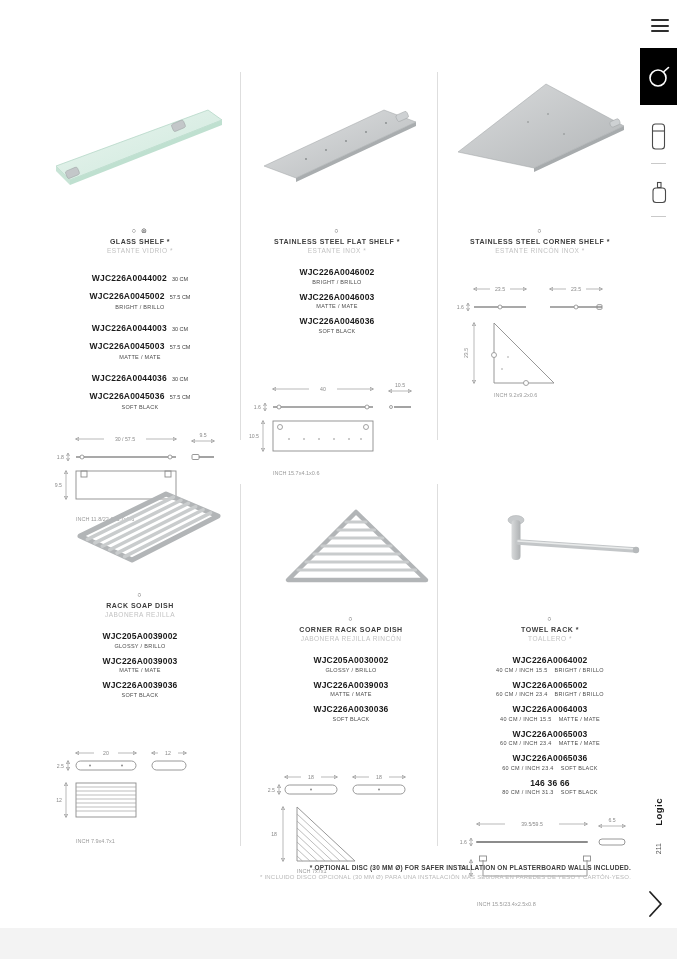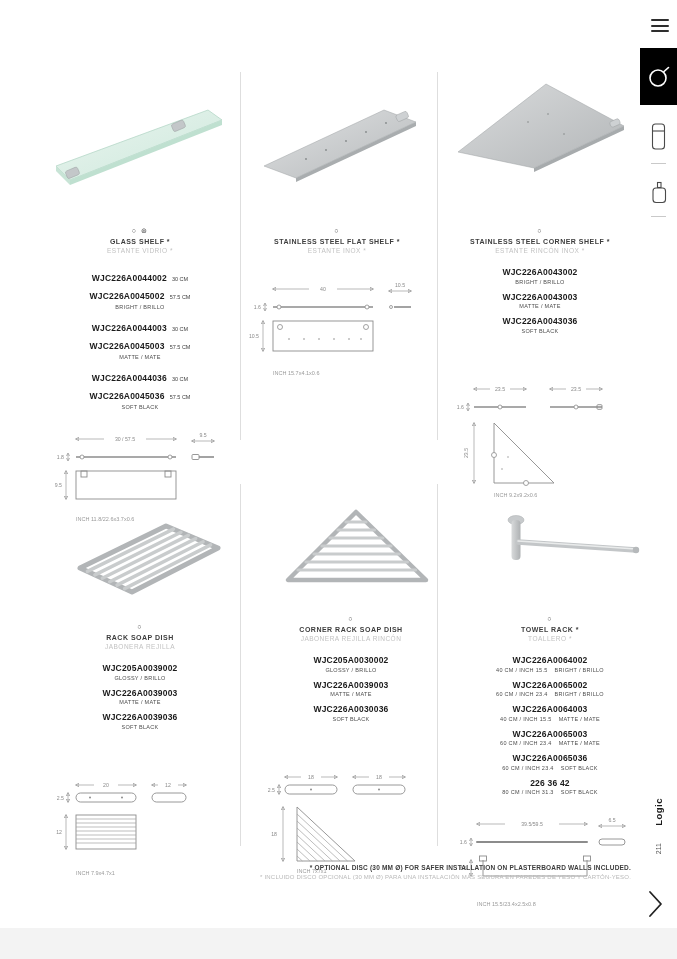--- a/index.html
+++ b/index.html
@@ -2,21 +2,21 @@
 <html><head>
 <meta charset="utf-8">
 <style>
   html,body{margin:0;padding:0}
   body{width:677px;height:959px;position:relative;background:#fff;
        font-family:"Liberation Sans",sans-serif;overflow:hidden;color:#222}
   .card{position:absolute;display:flex;flex-direction:column;align-items:center;text-align:center}
   #card1{left:36px;top:66px;width:208px}
   #card2{left:246px;top:66px;width:182px}
   #card3{left:442px;top:66px;width:196px}
-  #card4{left:36px;top:494px;width:208px}
+  #card4{left:36px;top:462px;width:208px}
   #card5{left:260px;top:486px;width:182px}
   #card6{left:452px;top:486px;width:196px}
   .sym{font-size:7px;color:#4a4a4a;letter-spacing:1.5px;height:9px;line-height:9px}
   .title{font-size:7px;font-weight:bold;color:#3d3d3d;letter-spacing:.5px;margin-top:3px}
   .sub{font-size:6.5px;color:#c2c2c2;letter-spacing:.5px;margin-top:2px;margin-bottom:13px}
   .vgs{display:flex;flex-direction:column;align-items:center}
   .vgs.tall{min-height:100px}
   .vg{margin-bottom:7px}
   .code{font-size:8.5px;font-weight:bold;color:#1a1a1a;letter-spacing:.2px;line-height:10.5px}
   .sz{font-size:5.5px;font-weight:normal;color:#3d3d3d;margin-left:5px}
@@ -135,20 +135,34 @@
     <circle cx="60" cy="93" r="0.9" fill="#84888a"></circle>
       <circle cx="80" cy="84" r="0.9" fill="#84888a"></circle>
     <circle cx="100" cy="75" r="0.9" fill="#84888a"></circle>
       <circle cx="120" cy="66" r="0.9" fill="#84888a"></circle>
     <circle cx="140" cy="57" r="0.9" fill="#84888a"></circle>
     <rect x="150" y="47" width="12" height="7" rx="2" transform="rotate(-24 156 50)" fill="#ced1d3" stroke="#9fa3a5" stroke-width="0.5"></rect>
   </svg>
   <div class="sym">○</div>
   <div class="title">STAINLESS STEEL FLAT SHELF *</div>
   <div class="sub">ESTANTE INOX *</div>
+  <div class="vgs tall">
+    <div class="vg">
+        <div class="code">WJC226A0046002</div>
+        <div class="fin">BRIGHT / BRILLO</div>
+      </div>
+    <div class="vg">
+        <div class="code">WJC226A0046003</div>
+        <div class="fin">MATTE / MATE</div>
+      </div>
+    <div class="vg">
+        <div class="code">WJC226A0046036</div>
+        <div class="fin">SOFT BLACK</div>
+      </div>
+  </div>
   <svg class="diag" width="176" height="104" viewBox="0 0 176 104">
     <defs>
         <marker id="m2" markerWidth="5" markerHeight="5" refX="4.2" refY="2.5" orient="auto-start-reverse">
       <path d="M0,0L5,2.5L0,5Z" fill="#8f8f8f" stroke="none"></path>
         </marker>
       </defs>
     <line x1="24" y1="12" x2="60" y2="12" marker-start="url(#m2)"></line>
     <text x="74" y="14" text-anchor="middle">40</text>
     <line x1="88" y1="12" x2="124" y2="12" marker-end="url(#m2)"></line>
     <text x="151" y="10" text-anchor="middle">10.5</text>
@@ -186,34 +200,20 @@
     <polygon points="16,86 104,18 182,60 92,102" fill="url(#gs3)" stroke="#9fa3a5" stroke-width="0.5"></polygon>
     <polygon points="92,102 182,60 182,64 92,106" fill="#a7abad"></polygon>
     <circle cx="86" cy="56" r="0.8" fill="#84888a"></circle>
       <circle cx="106" cy="48" r="0.8" fill="#84888a"></circle>
     <circle cx="122" cy="68" r="0.8" fill="#84888a"></circle>
     <rect x="168" y="54" width="10" height="6" rx="2" transform="rotate(-24 173 57)" fill="#ced1d3" stroke="#9fa3a5" stroke-width="0.5"></rect>
   </svg>
   <div class="sym">○</div>
   <div class="title">STAINLESS STEEL CORNER SHELF *</div>
   <div class="sub">ESTANTE RINCÓN INOX *</div>
-  <div class="vgs tall">
-    <div class="vg">
-        <div class="code">WJC226A0043002</div>
-        <div class="fin">BRIGHT / BRILLO</div>
-      </div>
-    <div class="vg">
-        <div class="code">WJC226A0043003</div>
-        <div class="fin">MATTE / MATE</div>
-      </div>
-    <div class="vg">
-        <div class="code">WJC226A0043036</div>
-        <div class="fin">SOFT BLACK</div>
-      </div>
-  </div>
   <svg class="diag" width="176" height="126" viewBox="0 0 176 126">
     <defs>
         <marker id="m3" markerWidth="5" markerHeight="5" refX="4.2" refY="2.5" orient="auto-start-reverse">
       <path d="M0,0L5,2.5L0,5Z" fill="#8f8f8f" stroke="none"></path>
         </marker>
       </defs>
     <line x1="22" y1="12" x2="38" y2="12" marker-start="url(#m3)"></line>
     <text x="48" y="14" text-anchor="middle">23.5</text>
     <line x1="58" y1="12" x2="74" y2="12" marker-end="url(#m3)"></line>
     <line x1="98" y1="12" x2="114" y2="12" marker-start="url(#m3)"></line>
@@ -396,21 +396,21 @@
       </div>
     <div class="vg">
         <div class="code">WJC226A0065003</div>
       <div class="fin"><span>60 CM / INCH 23.4</span><span class="gap">MATTE / MATE</span></div>
       </div>
     <div class="vg">
         <div class="code">WJC226A0065036</div>
       <div class="fin"><span>60 CM / INCH 23.4</span><span class="gap">SOFT BLACK</span></div>
       </div>
     <div class="vg">
-        <div class="code">226 36 42</div>
+        <div class="code">146 36 66</div>
       <div class="fin"><span>80 CM / INCH 31.3</span><span class="gap">SOFT BLACK</span></div>
       </div>
   </div>
   <svg class="diag" width="186" height="100" viewBox="0 0 186 100">
     <defs>
         <marker id="m6" markerWidth="5" markerHeight="5" refX="4.2" refY="2.5" orient="auto-start-reverse">
       <path d="M0,0L5,2.5L0,5Z" fill="#8f8f8f" stroke="none"></path>
         </marker>
       </defs>
     <line x1="20" y1="12" x2="48" y2="12" marker-start="url(#m6)"></line>

